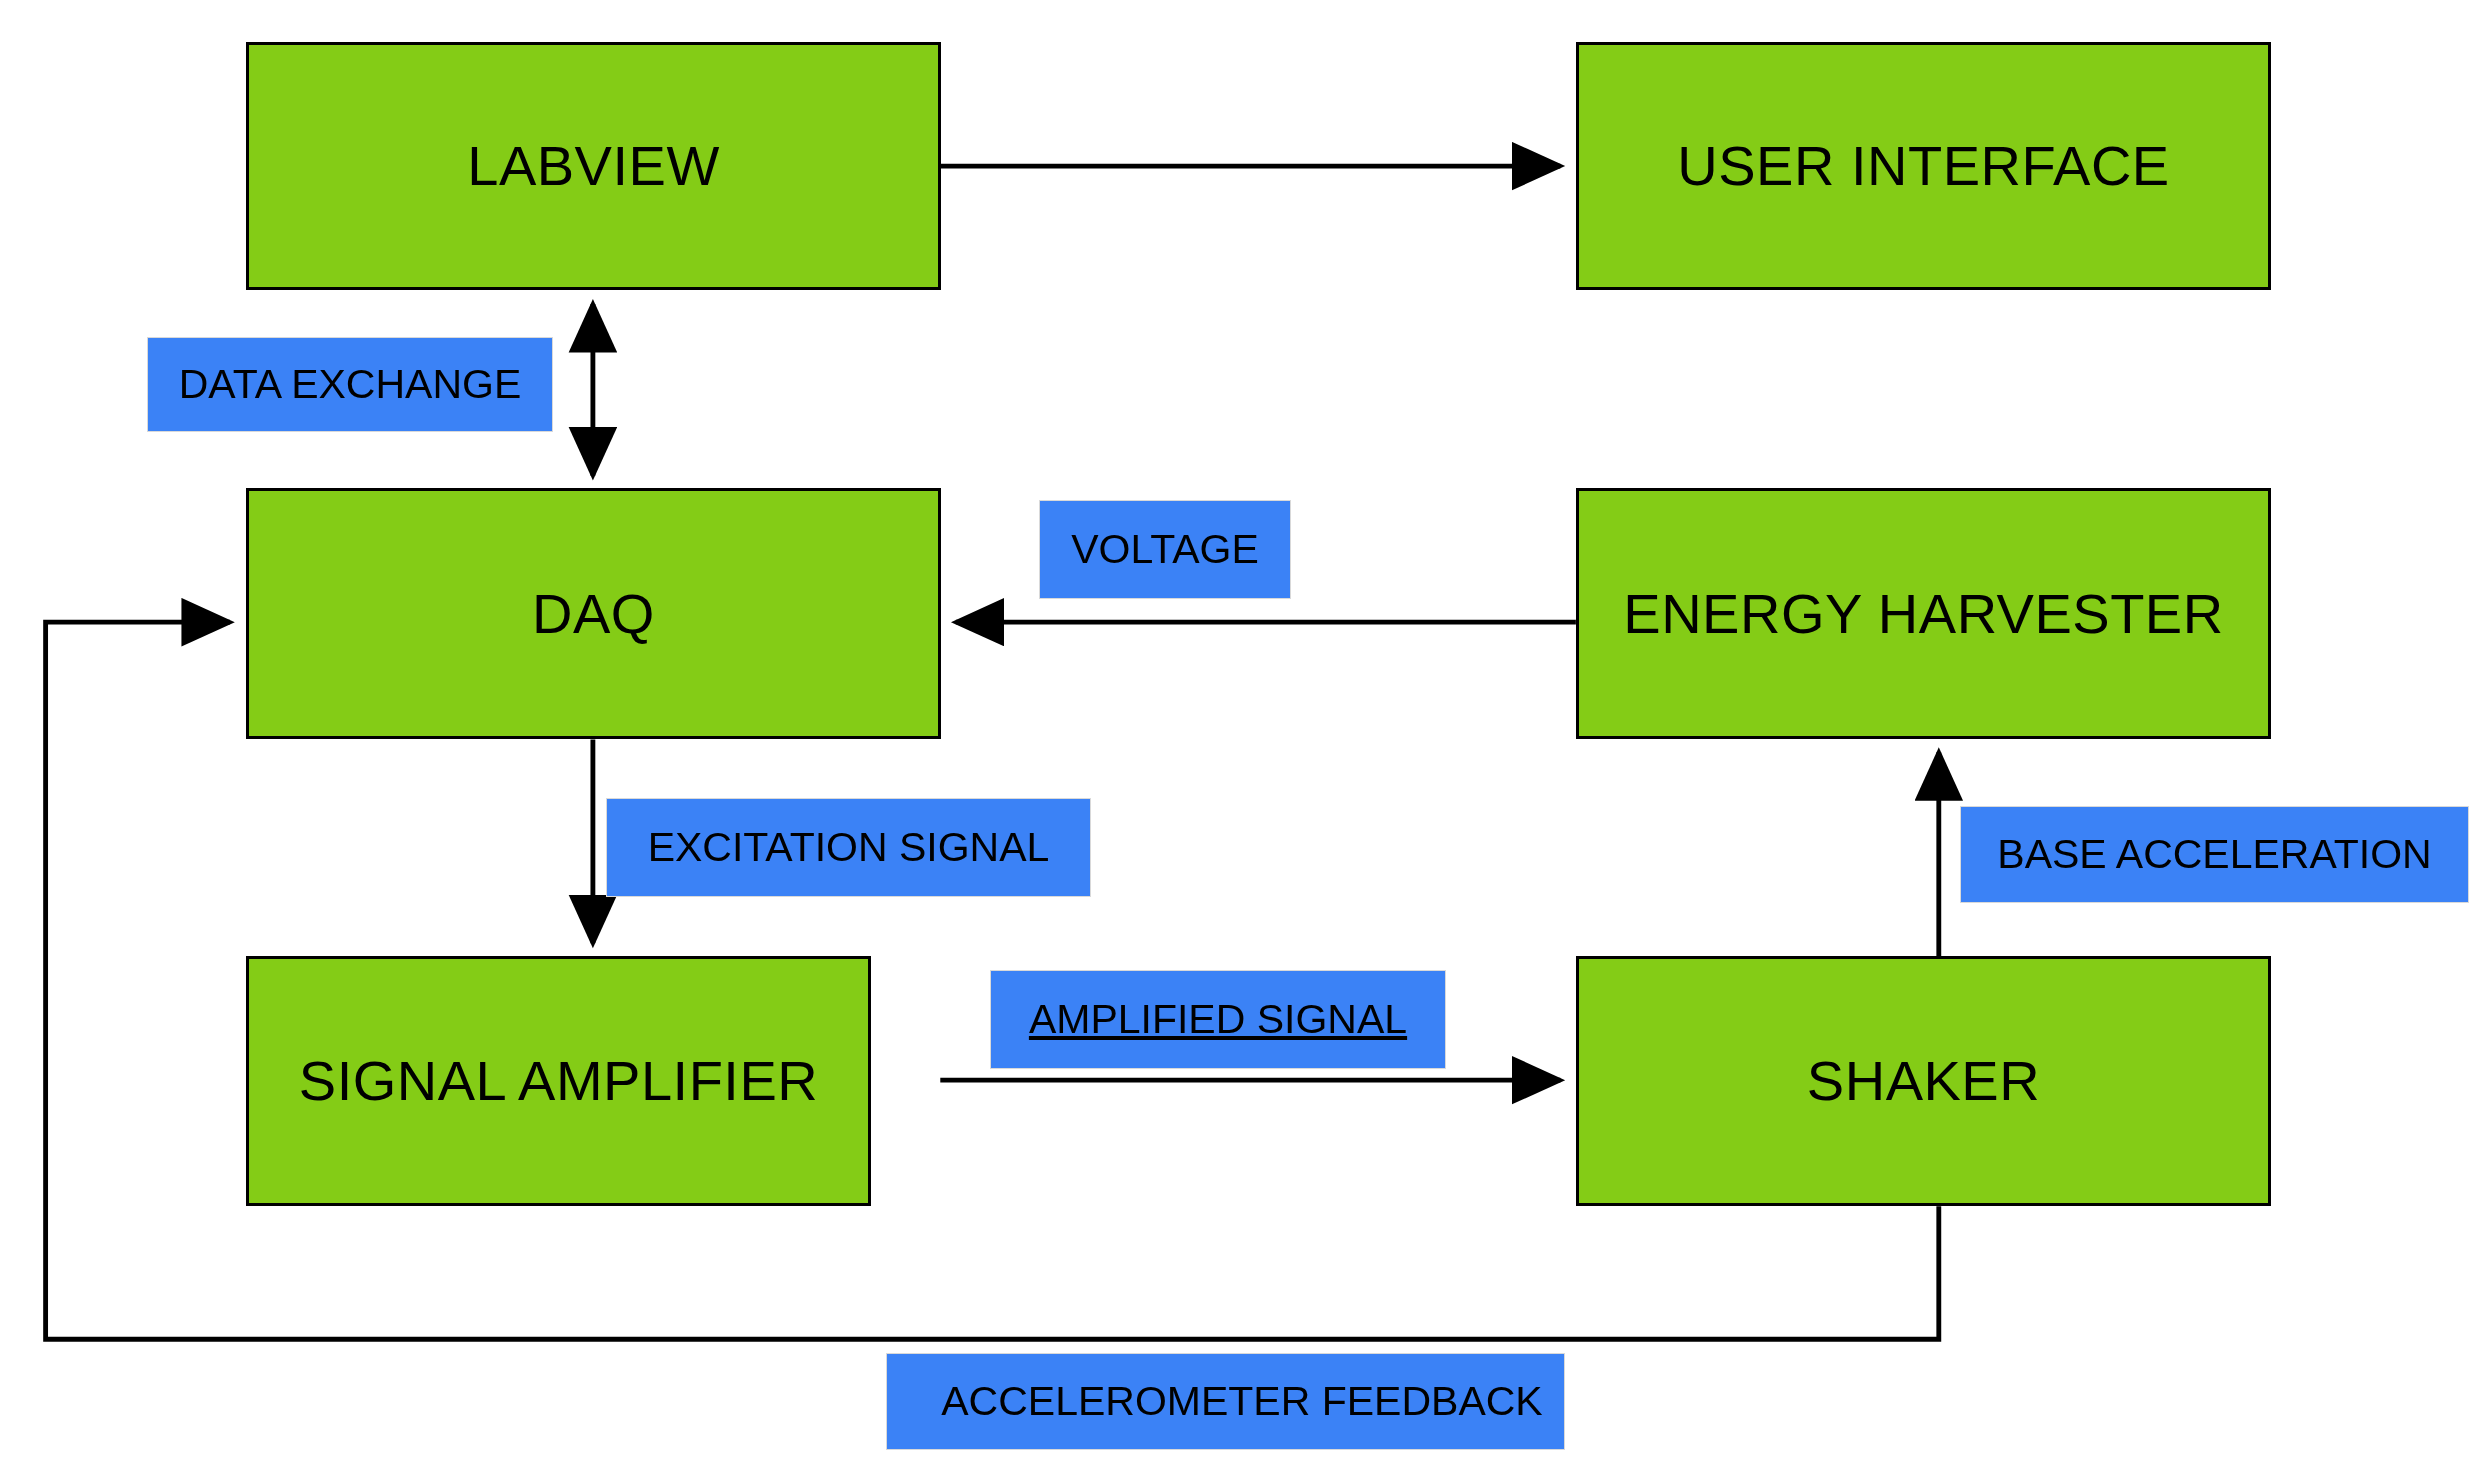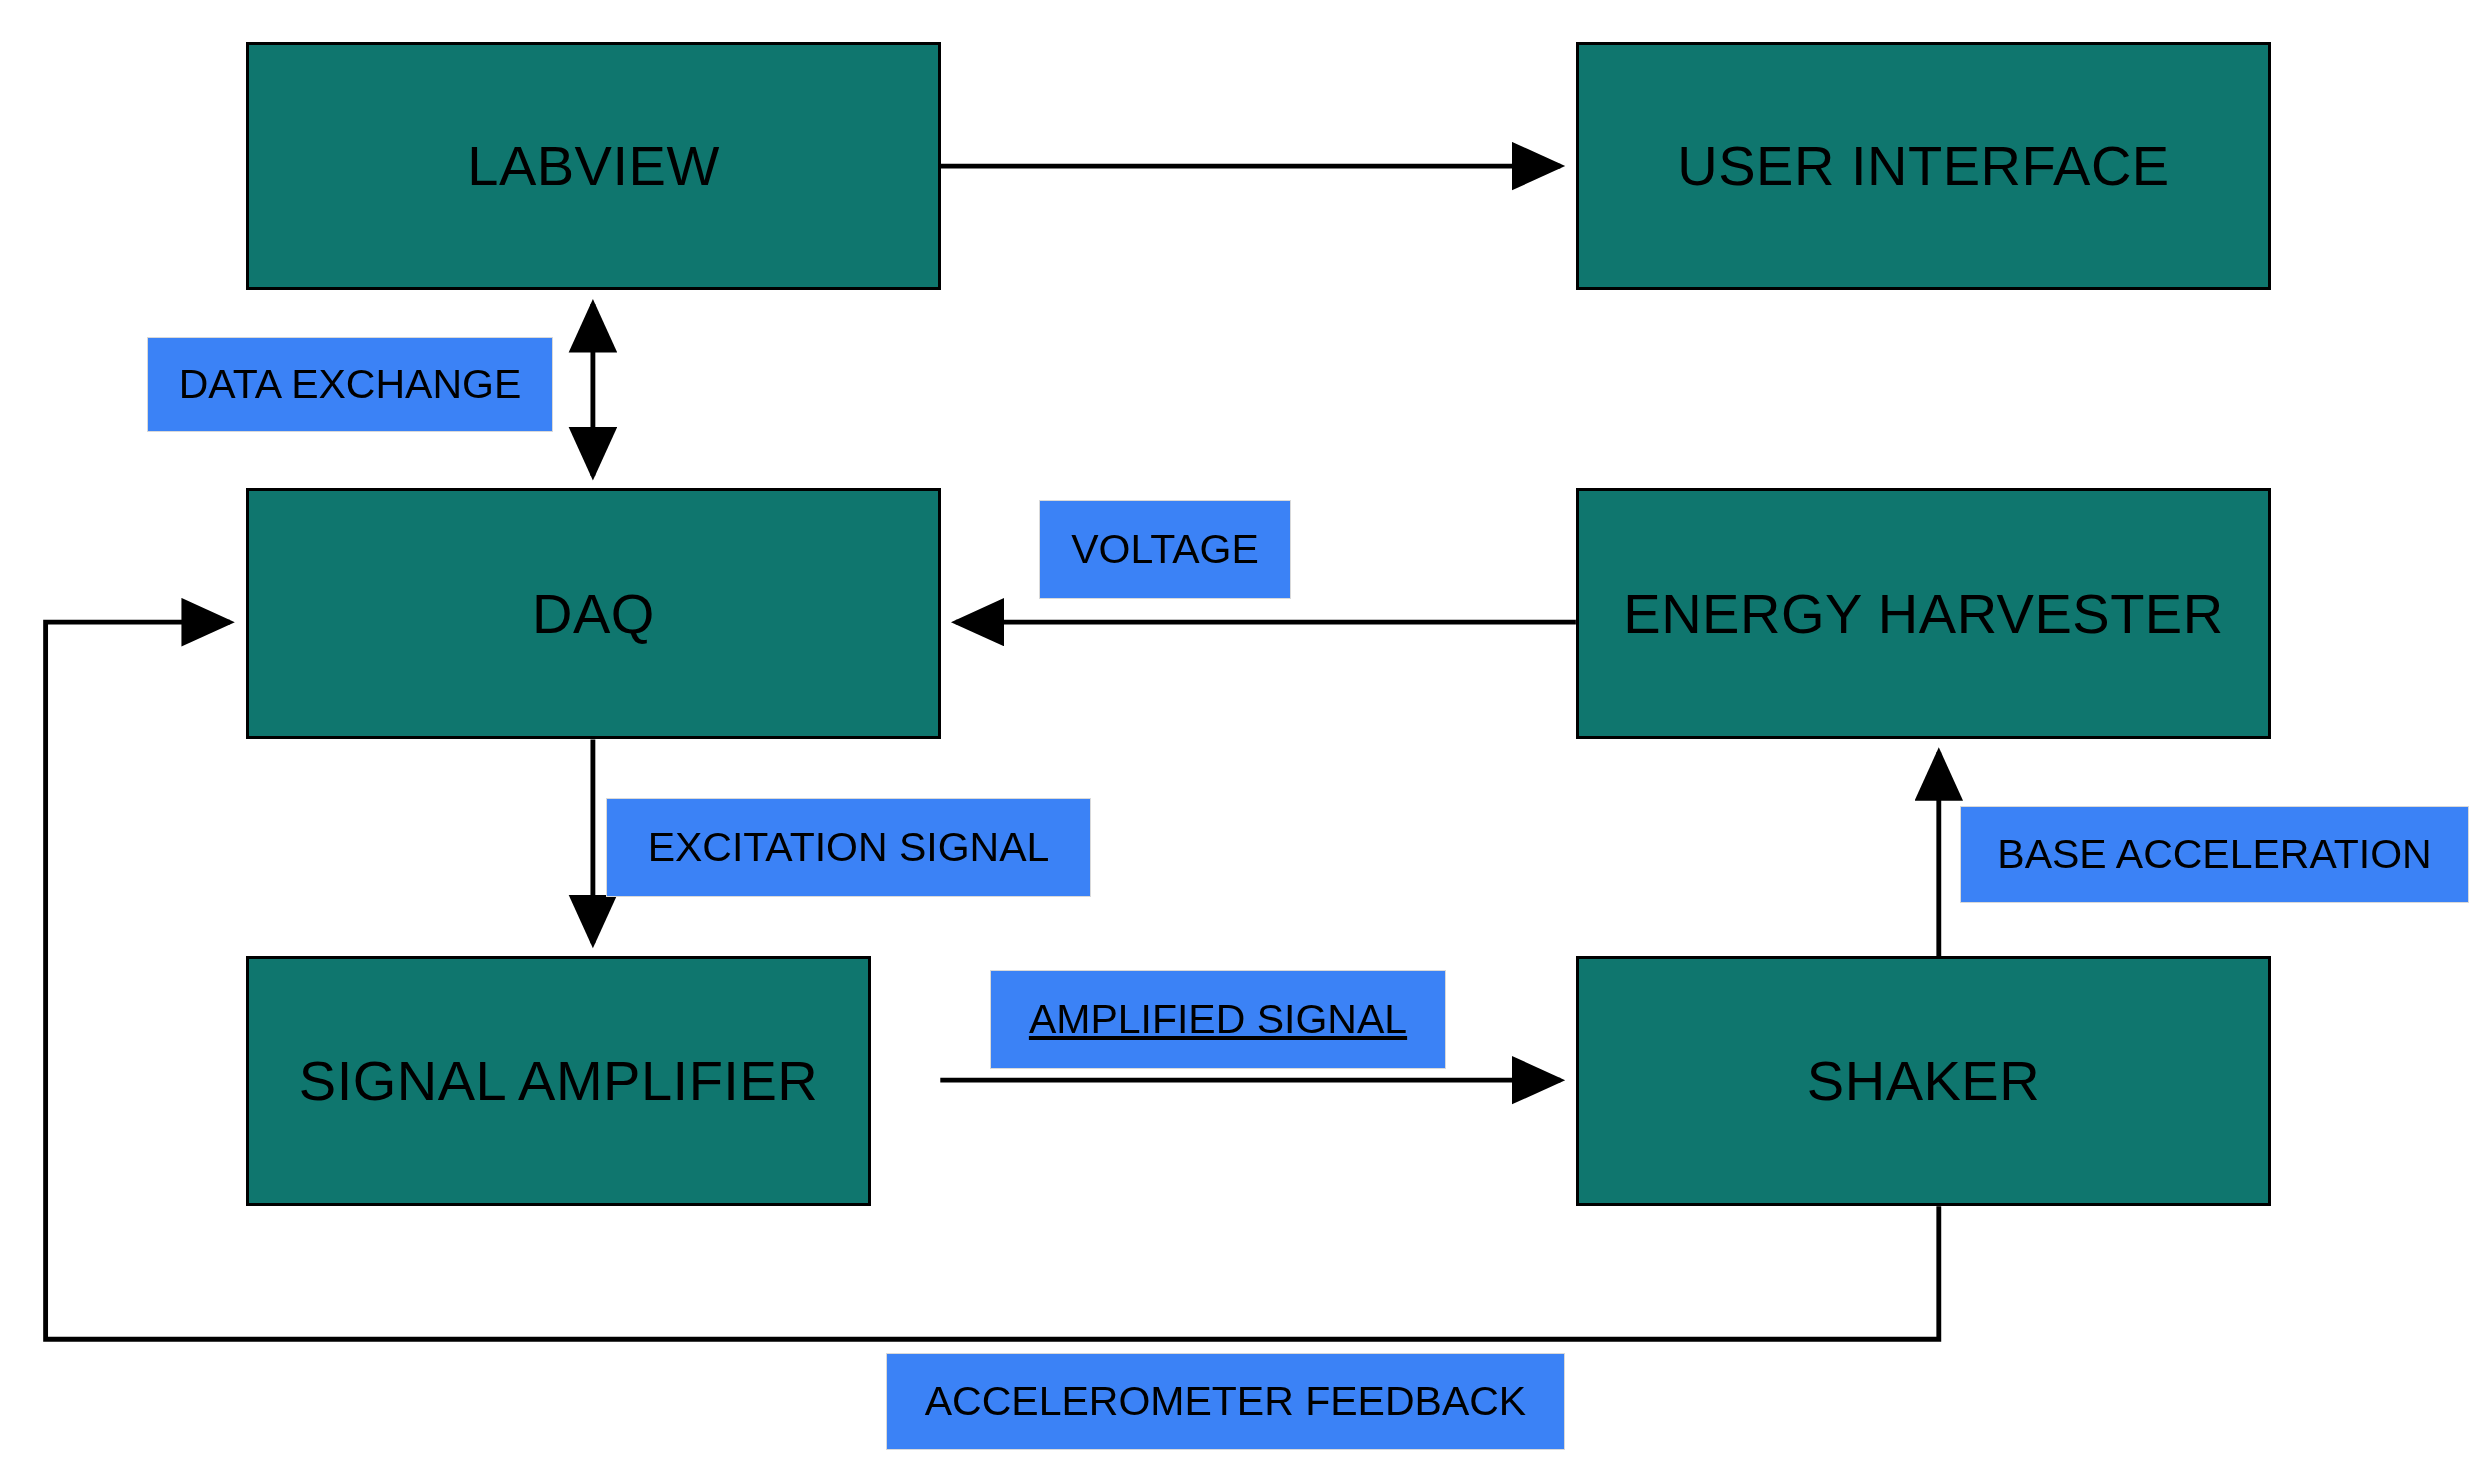--- a/index.html
+++ b/index.html
@@ -22,21 +22,21 @@
     left: 0;
     top: 0;
     width: 2489px;
     height: 1484px;
     pointer-events: none;
   }
   .node {
     position: absolute;
     box-sizing: border-box;
     border: 3.9px solid #000000;
-    background: #0f766e;
+    background: #84cc16;
     display: flex;
     align-items: center;
     justify-content: center;
   }
   .node-label {
     font-size: 56px;
     font-weight: 400;
     color: #000000;
     letter-spacing: 0.5px;
     white-space: nowrap;
@@ -126,18 +126,18 @@
   </div>
 
   <div class="edge-label" style="left:990px; top:970px; width:456px; height:99px;text-decoration:underline;">
     <span>AMPLIFIED SIGNAL</span>
   </div>
 
   <div class="edge-label" style="left:1960px; top:806px; width:509px; height:97px;">
     <span>BASE ACCELERATION</span>
   </div>
 
-  <div class="edge-label" style="left:886px; top:1353px; width:679px; height:97px;">
+  <div class="edge-label" style="left:886px; top:1353px; width:679px; height:97px;justify-content:flex-end;">
     <span>ACCELEROMETER FEEDBACK</span>
   </div>
 
 </div>
 
 
 </body></html>

